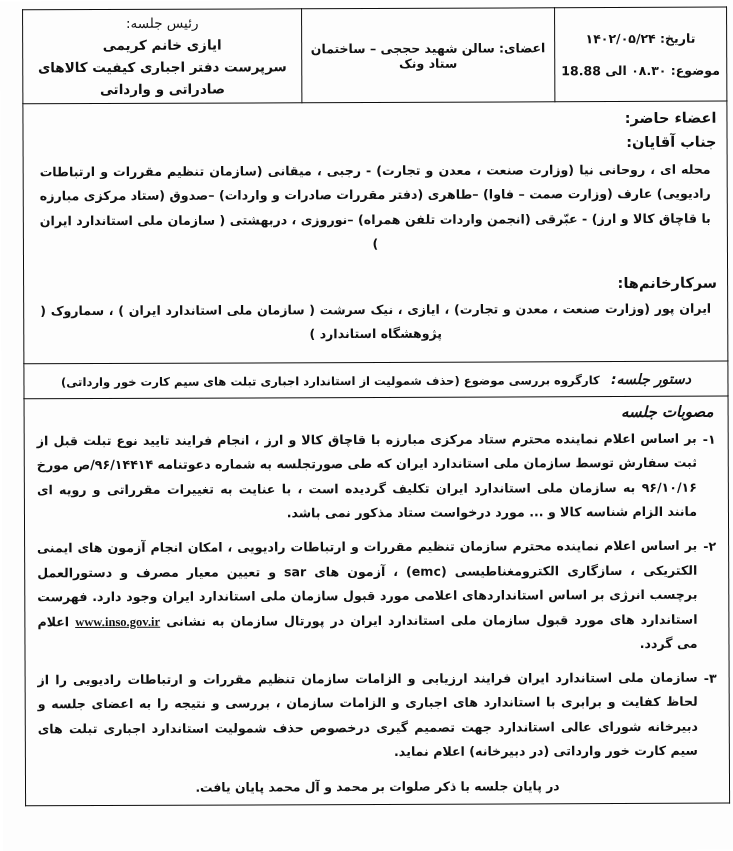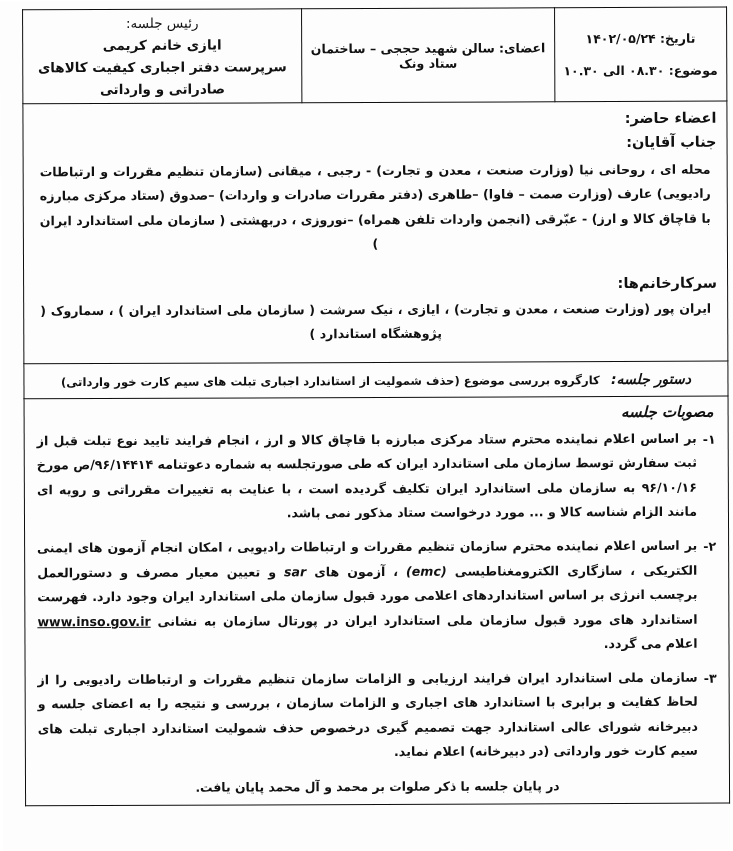--- a/index.html
+++ b/index.html
@@ -154,26 +154,27 @@
   }
   ol.items li .num {
     flex: 0 0 auto;
     padding-top: 1px;
   }
   ol.items li .txt {
     flex: 1 1 auto;
     text-align: justify;
     text-align-last: right;
   }
-  .lat { direction: ltr; unicode-bidi: isolate; display: inline-block; font-style: italic; }
+  .lat { direction: ltr; unicode-bidi: isolate; display: inline-block; }
   .url {
     direction: ltr;
     unicode-bidi: isolate;
     display: inline-block;
     text-decoration: underline;
+    font-family: Liberation Serif, serif;
   }
   .closing {
     margin-top: 14px;
     font-size: 12.4px;
     font-weight: 700;
     text-align: center;
   }
 </style>
 </head>
 <body>
@@ -184,21 +185,21 @@
   <table class="hdr">
     <tbody>
           <tr>
       <td class="when">
         <div class="row">
           <span>تاریخ:</span>
           <span>۱۴۰۲/۰۵/۲۴</span>
         </div>
         <div class="row">
           <span>موضوع:</span>
-          <span>۰۸.۳۰ الی ۱۰.۳۰</span>
+          <span>۰۸.۳۰ الی 18.88</span>
         </div>
       </td>
       <td class="place">
         <span>اعضای:</span>
         <span>سالن شهید حججی – ساختمان ستاد ونک</span>
       </td>
       <td class="chair">
         <div class="lbl">رئیس جلسه:</div>
         <div>ایازی خانم کریمی</div>
         <div>سرپرست دفتر اجباری کیفیت کالاهای صادراتی و وارداتی</div>

